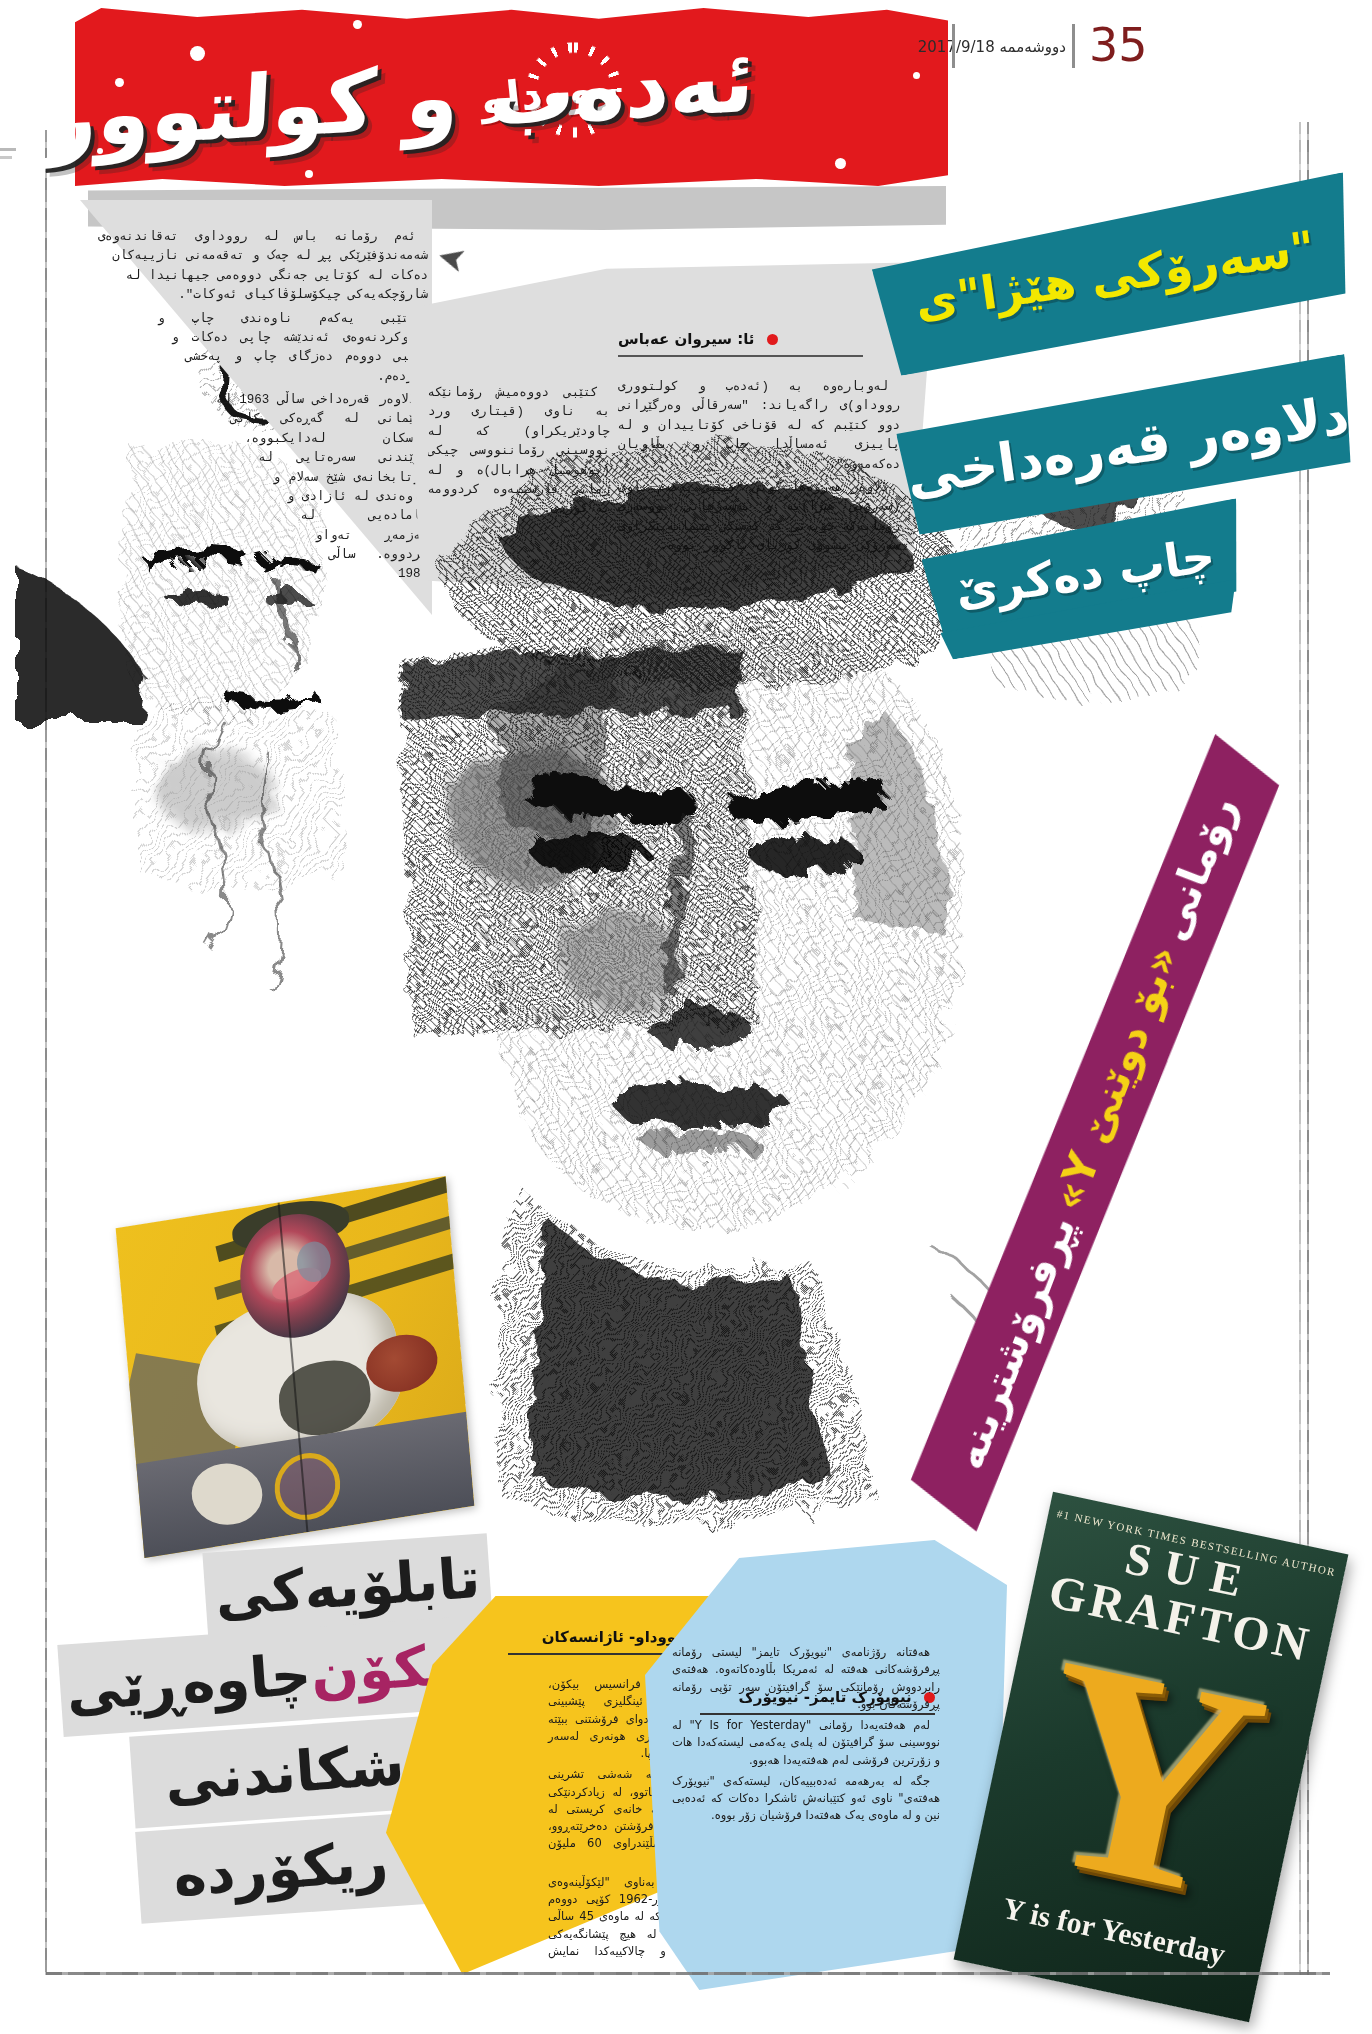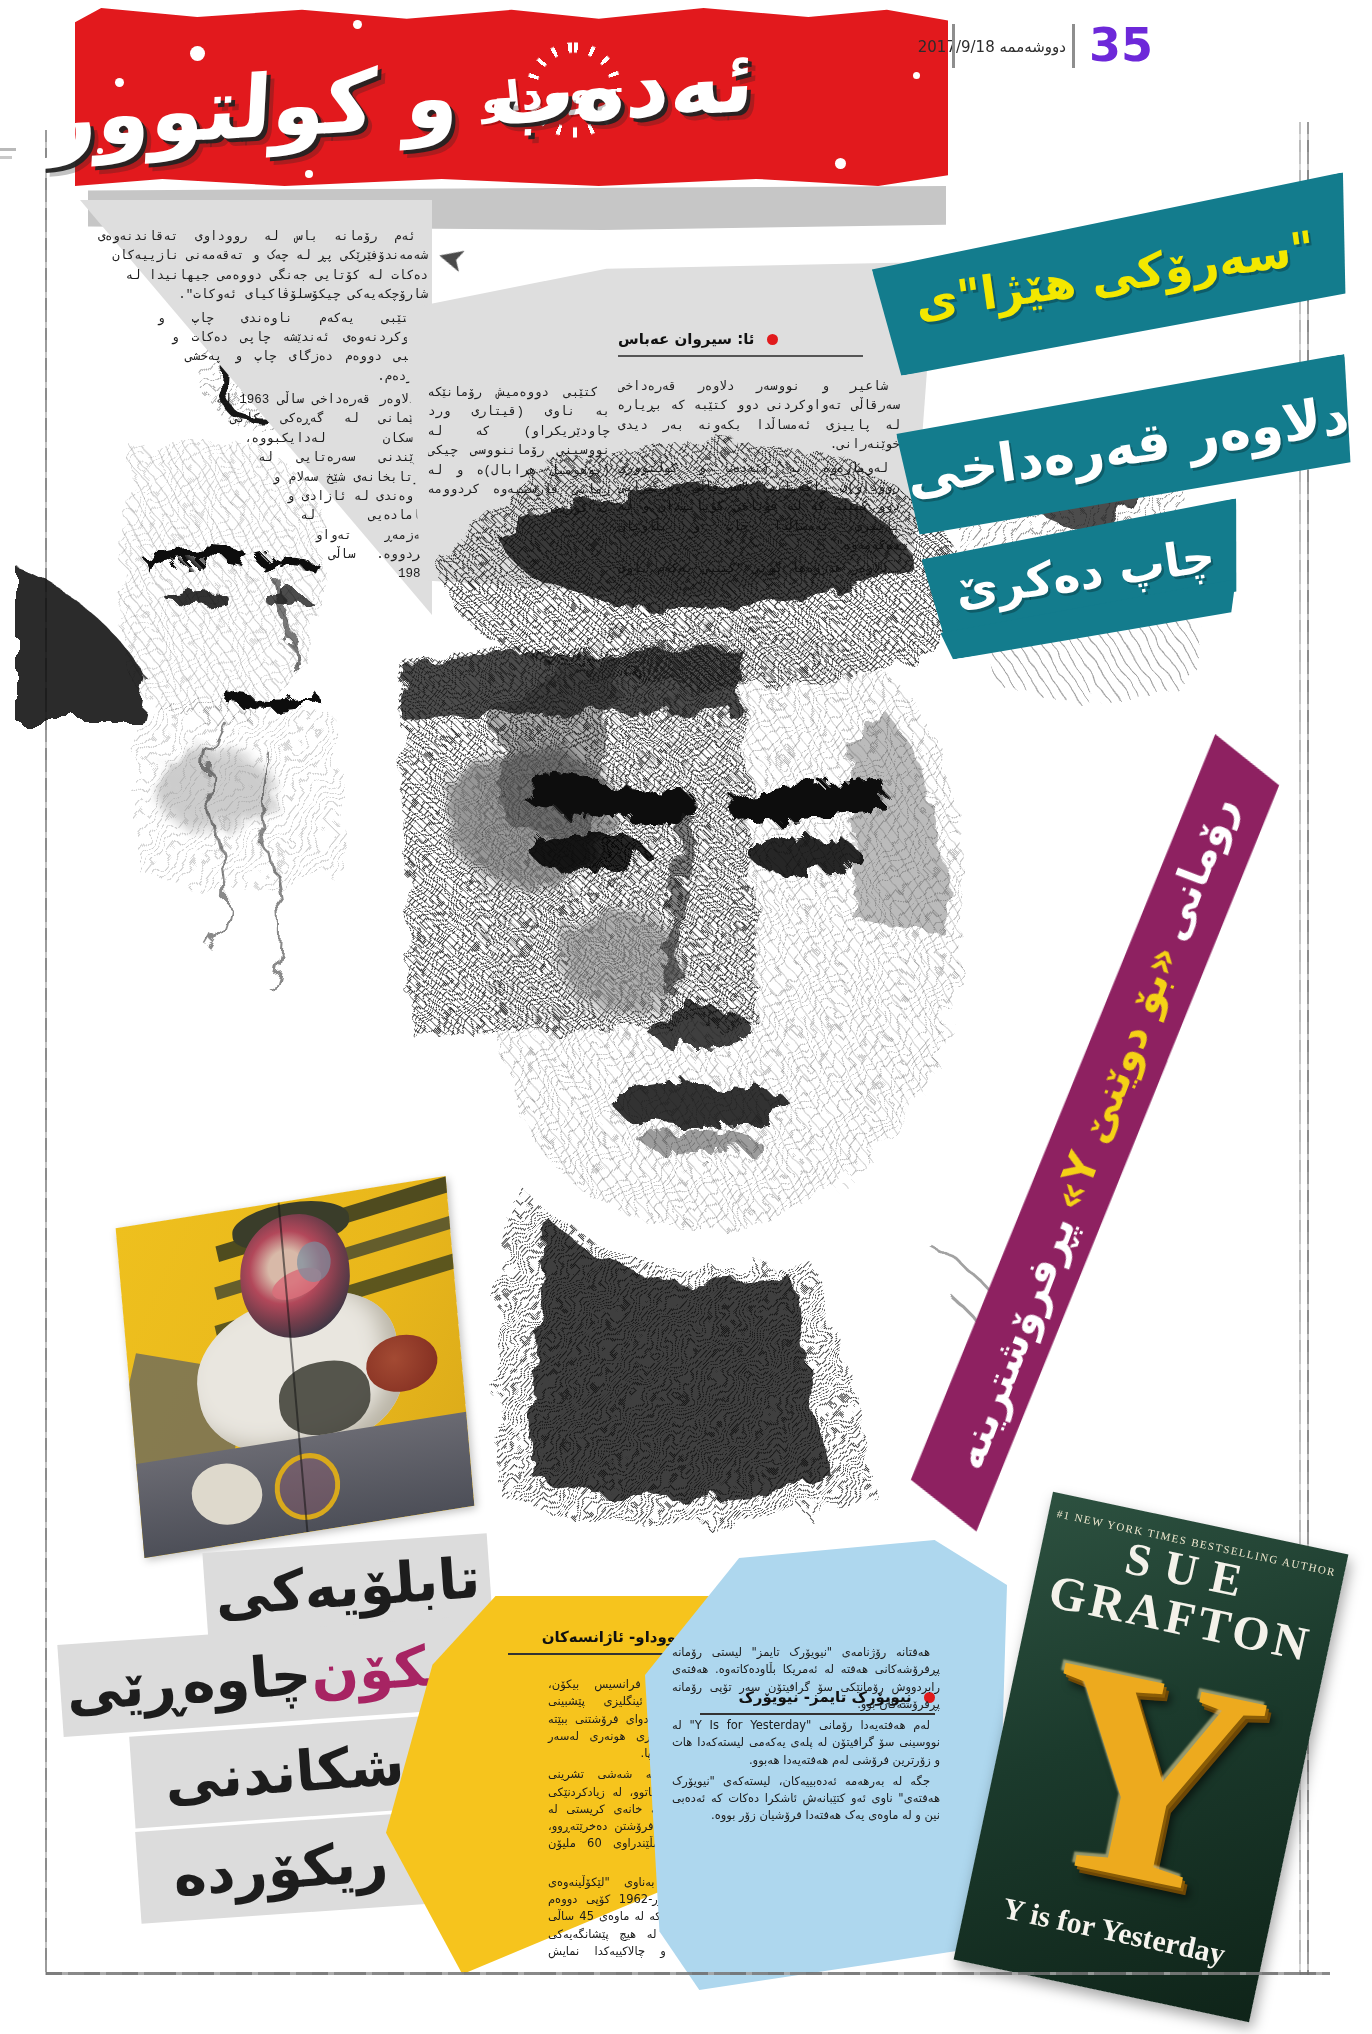--- a/index.html
+++ b/index.html
@@ -3,21 +3,21 @@
 <meta charset="utf-8">
 <style>
   html,body{margin:0;padding:0;background:#fff;}
   .page{position:relative;width:1372px;height:2034px;background:#fff;overflow:hidden;
         font-family:"DejaVu Sans",sans-serif;direction:rtl;}
   .abs{position:absolute;}
   
   .frame-v{width:2px;background:repeating-linear-gradient(180deg,#8a8a8a 0 12px,#b5b5b5 12px 18px,#777 18px 30px);opacity:.85;}
   .frame-h{height:3px;background:repeating-linear-gradient(90deg,#6f6f6f 0 16px,#a3a3a3 16px 22px,#7c7c7c 22px 38px);opacity:.9;}
   
-  .page-number{font-size:46px;font-weight:bold;color:#6d28d9;line-height:1;}
+  .page-number{font-size:46px;font-weight:normal;color:#7f1d1d;line-height:1;}
   .header-date{font-size:15px;color:#2c2c2c;white-space:nowrap;}
   .hdr-bar{width:3px;height:44px;background:#8e8e8e;}
   
   .masthead-red{left:75px;top:8px;width:873px;height:178px;background:#e2191d;
      clip-path:polygon(0 8%,3% 0,14% 5%,26% 1%,38% 6%,50% 1%,60% 6%,72% 0,84% 5%,93% 1%,100% 7%,100% 94%,92% 100%,78% 96%,60% 100%,42% 96%,24% 100%,10% 96%,0 100%);}
   .masthead-gray{left:88px;top:186px;width:858px;height:44px;background:#c6c6c6;
      clip-path:polygon(0 10%,100% 0,100% 88%,60% 100%,0 92%);}
   .mast-dot{position:absolute;background:#fff;border-radius:50%;}
   .calligraphy{left:95px;top:38px;width:660px;font-size:86px;font-weight:bold;color:#fff;
      white-space:nowrap;transform:rotate(-3deg) skewX(-6deg);
@@ -161,21 +161,20 @@
       <p>کتێبی یەکەم ناوەندی چاپ و بڵاوکردنەوەی ئەندێشە چاپی دەکات و کتێبی دووەم دەزگای چاپ و پەخشی سەردەم.</p>
       <p>دلاوەر قەرەداخی ساڵی 1963 لە سلێمانی لە گەڕەکی کانی ئاسکان لەدایکبووە، خوێندنی سەرەتایی لە قوتابخانەی شێخ سەلام و ناوەندی لە ئازادی و ئامادەیی لە ئەزمەڕ تەواو کردووە. ساڵی 1986 ئەکادیمیای هونەرە جوانەکان بەشی شانۆی لە بەغدا تەواو کردووە. ساڵی 1982 یەکەمین بابەتی لە رۆژنامەی هاوکاری بڵاوکردووەتەوە.</p>
     </div>
 
   <div class="abs graybg" style="left:405px;top:262px;width:530px;height:335px;clip-path:polygon(0 14%,38% 2%,100% 0,96% 86%,55% 100%,3% 95%);"></div>
   <div class="abs byline" style="left:618px;top:330px;width:245px;text-align:left;">
     <span class="dot"></span>
     <span>ئا: سیروان عەباس</span>
   </div>
   <div class="abs body-col" style="left:618px;top:378px;width:282px;height:205px;overflow:hidden;">
-      <p>شاعیر و نووسەر دلاوەر قەرەداخی سەرقاڵی تەواوکردنی دوو کتێبە کە بڕیارە لە پاییزی ئەمساڵدا بکەونە بەر دیدی خوێنەرانی.</p>
       <p>لەوبارەوە بە (ئەدەب و کولتووری رووداو)ی راگەیاند: "سەرقاڵی وەرگێڕانی دوو کتێبم کە لە قۆناخی کۆتاییدان و لە پاییزی ئەمساڵدا چاپ و بڵاویان دەکەمەوە".</p>
       <p>دلاوەر هەروەها گوتی "کتێبی یەکەم ناوی (سەرۆکی هێژا)یە و بەسەرهاتی نووسەری رۆمانەکە خۆیەتی کە کەسێکی متمانەپێکراوی سەرۆکی پێشووی کۆریای باکوور بووە.</p>
     </div>
   <div class="abs body-col" style="left:428px;top:384px;width:182px;height:200px;overflow:hidden;">
       <p>کتێبی دووەمیش رۆمانێکە بە ناوی (قیتاری ورد چاودێریکراو) کە لە نووسینی رۆماننووسی چیکی (بوهومیل هرابال)ە و لە زمانی فارسییەوە کردوومە بە کوردی.</p>
     </div>
 
   <div class="abs" style="left:437px;top:240px;font-size:34px;color:#4a4a4a;transform:rotate(195deg);">➤</div>
 
   <svg class="abs" style="left:290px;top:415px;" width="930" height="1150" viewBox="0 0 930 1150">

